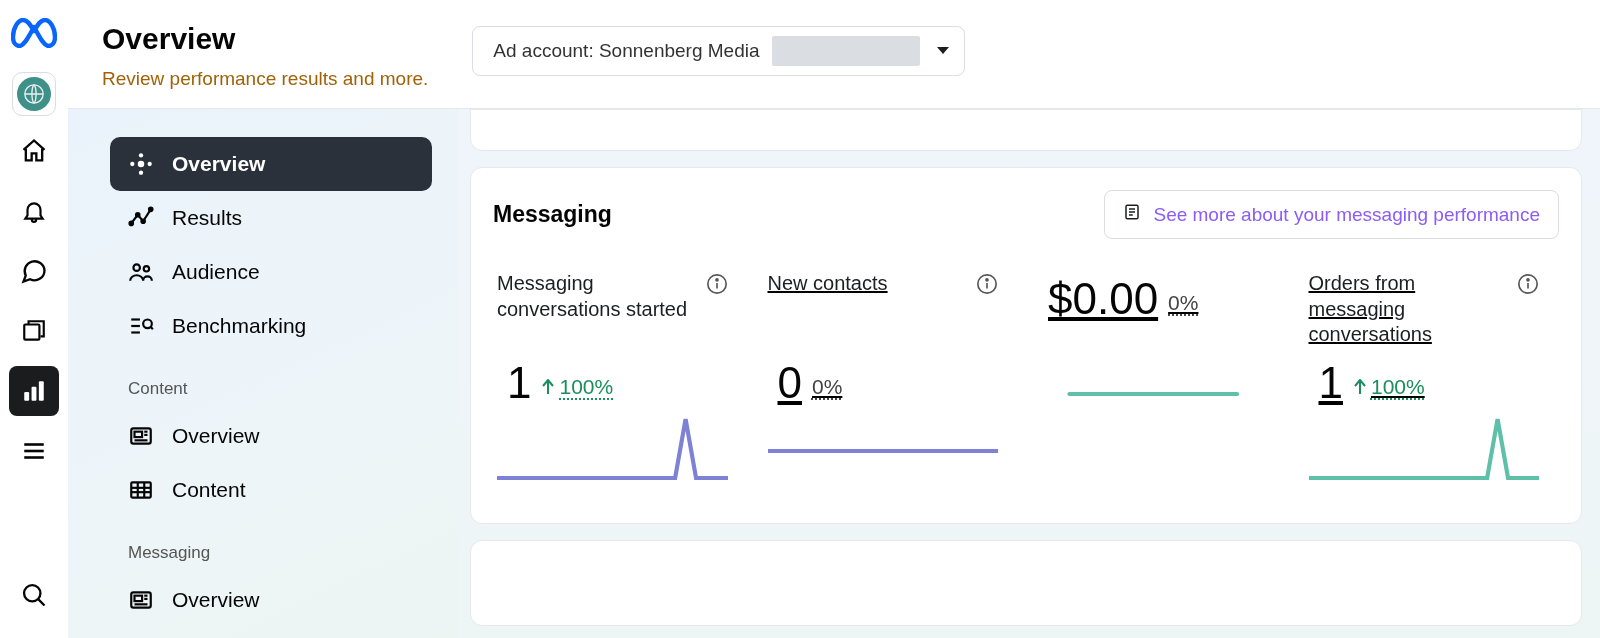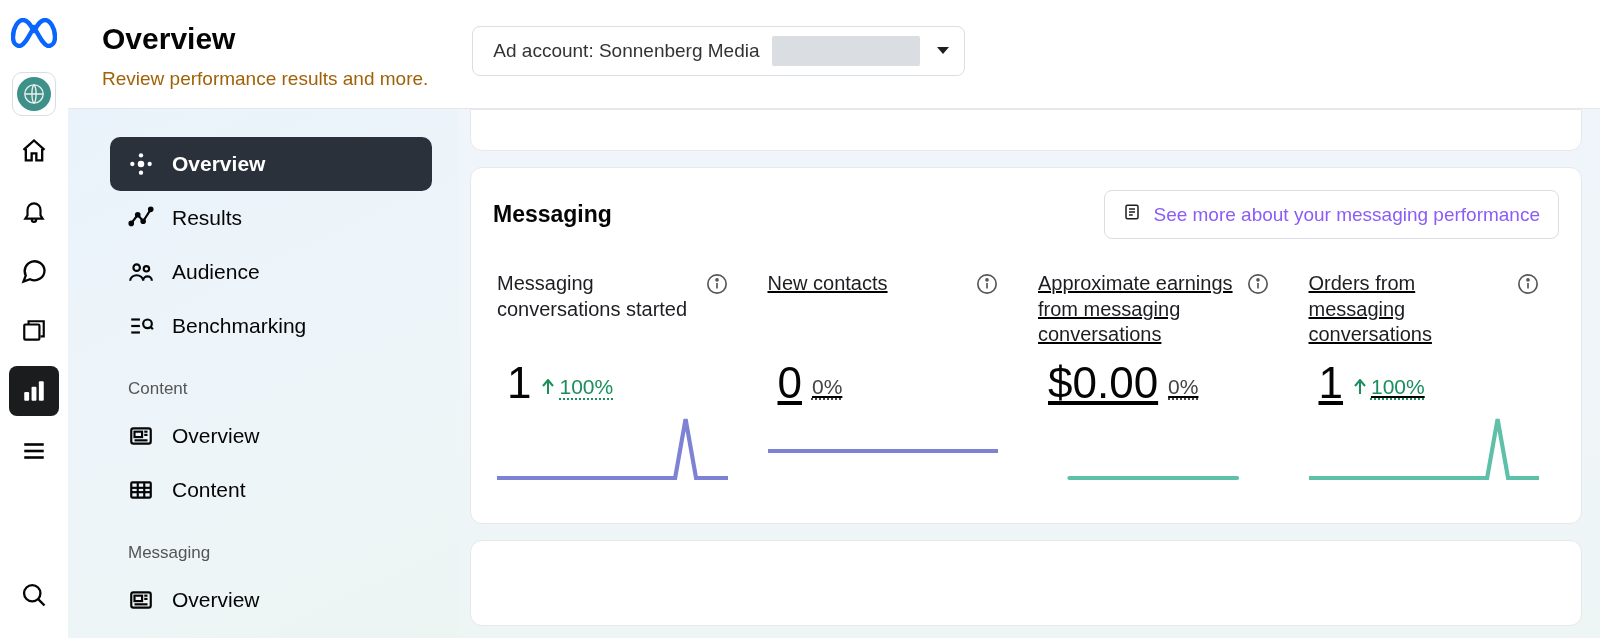--- a/index.html
+++ b/index.html
@@ -467,28 +467,20 @@
               </div>
               <div class="metric-value-row">
                 <span class="metric-value">0</span>
                 <span class="delta neutral"> 0%</span>
               </div>
               <svg class="spark" viewBox="0 0 220 80" preserveAspectRatio="none">
                 <path d="M0 38 L220 38" fill="none" stroke="#7e82d4" stroke-width="4" stroke-linecap="round"></path>
               </svg>
             </div>
             <div class="metric">
-              <div class="metric-title-row">
-                <div class="metric-title">Approximate earnings from messaging conversations</div>
-                <span class="info-ic"><svg width="22" height="22" viewBox="0 0 24 24" fill="none" stroke="currentColor" stroke-width="1.8">
-                    <circle cx="12" cy="12" r="10"></circle>
-                    <line x1="12" y1="11" x2="12" y2="17"></line>
-                    <circle cx="12" cy="7.5" r="1.1" fill="currentColor"></circle>
-                  </svg></span>
-              </div>
               <div class="metric-value-row">
                 <span class="metric-value">$0.00</span>
                 <span class="delta neutral"> 0%</span>
               </div>
               <svg class="spark" viewBox="0 0 220 80" preserveAspectRatio="none">
                 <path d="M30 65 L190 65" fill="none" stroke="#5ec0a8" stroke-width="4" stroke-linecap="round"></path>
               </svg>
             </div>
             <div class="metric">
               <div class="metric-title-row">

